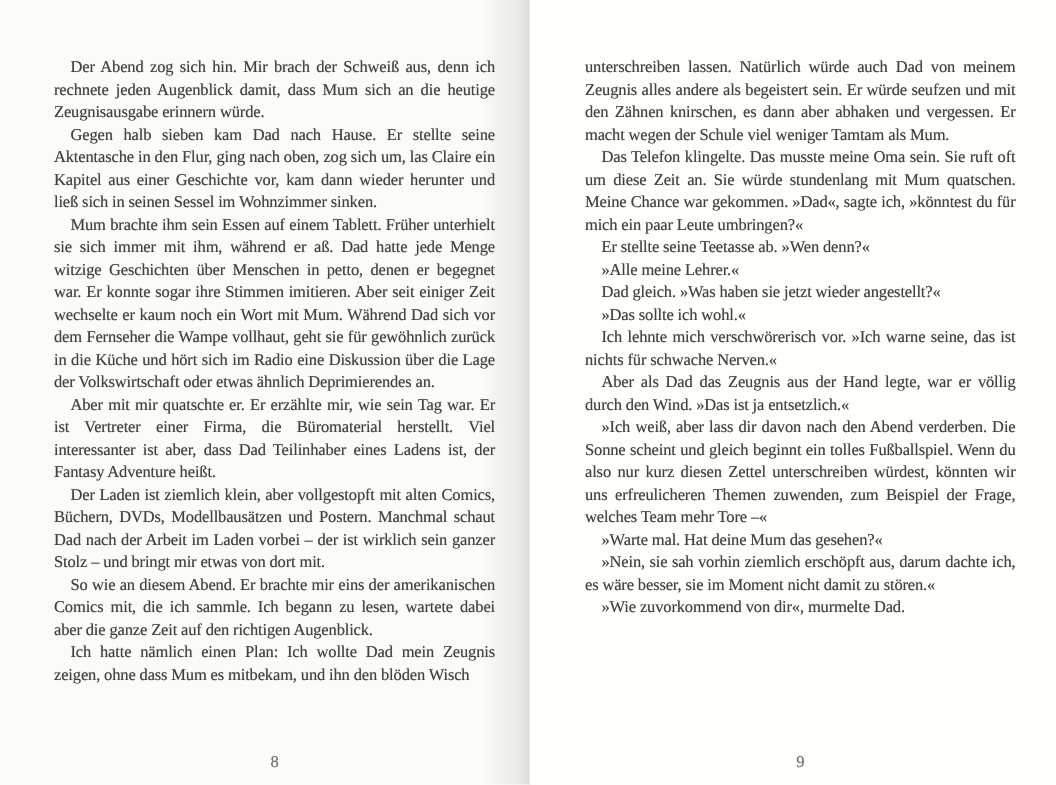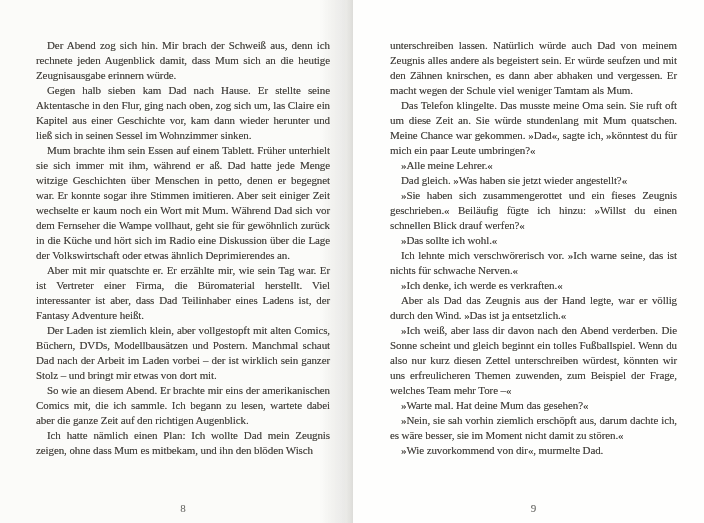--- a/index.html
+++ b/index.html
@@ -70,26 +70,25 @@
       </div>
     <div class="page-number">8</div>
   </section>
 
   <div class="gutter"></div>
 
   <section class="page right" lang="de">
     <div class="text-block">
         <p>unterschreiben lassen. Natürlich würde auch Dad von meinem Zeugnis alles andere als begeistert sein. Er würde seufzen und mit den Zähnen knirschen, es dann aber abhaken und vergessen. Er macht wegen der Schule viel weniger Tamtam als Mum.</p>
         <p class="indent">Das Telefon klingelte. Das musste meine Oma sein. Sie ruft oft um diese Zeit an. Sie würde stundenlang mit Mum quatschen. Meine Chance war gekommen. »Dad«, sagte ich, »könntest du für mich ein paar Leute umbringen?«</p>
+        <p class="indent">Er stellte seine Teetasse ab. »Wen denn?«</p>
         <p class="indent">»Alle meine Lehrer.«</p>
         <p class="indent">Dad gleich. »Was haben sie jetzt wieder angestellt?«</p>
-        <p class="indent">»Sie haben sich zusammengerottet und ein fieses Zeugnis geschrieben.« Beiläufig fügte ich hinzu: »Willst du einen schnellen Blick drauf werfen?«</p>
         <p class="indent">»Das sollte ich wohl.«</p>
         <p class="indent">Ich lehnte mich verschwörerisch vor. »Ich warne seine, das ist nichts für schwache Nerven.«</p>
-        <p class="indent">»Ich denke, ich werde es verkraften.«</p>
         <p class="indent">Aber als Dad das Zeugnis aus der Hand legte, war er völlig durch den Wind. »Das ist ja entsetzlich.«</p>
         <p class="indent">»Ich weiß, aber lass dir davon nach den Abend verderben. Die Sonne scheint und gleich beginnt ein tolles Fußballspiel. Wenn du also nur kurz diesen Zettel unterschreiben würdest, könnten wir uns erfreulicheren Themen zuwenden, zum Beispiel der Frage, welches Team mehr Tore –«</p>
         <p class="indent">»Warte mal. Hat deine Mum das gesehen?«</p>
         <p class="indent">»Nein, sie sah vorhin ziemlich erschöpft aus, darum dachte ich, es wäre besser, sie im Moment nicht damit zu stören.«</p>
         <p class="indent">»Wie zuvorkommend von dir«, murmelte Dad.</p>
       </div>
     <div class="page-number">9</div>
   </section>
 
 </div>

